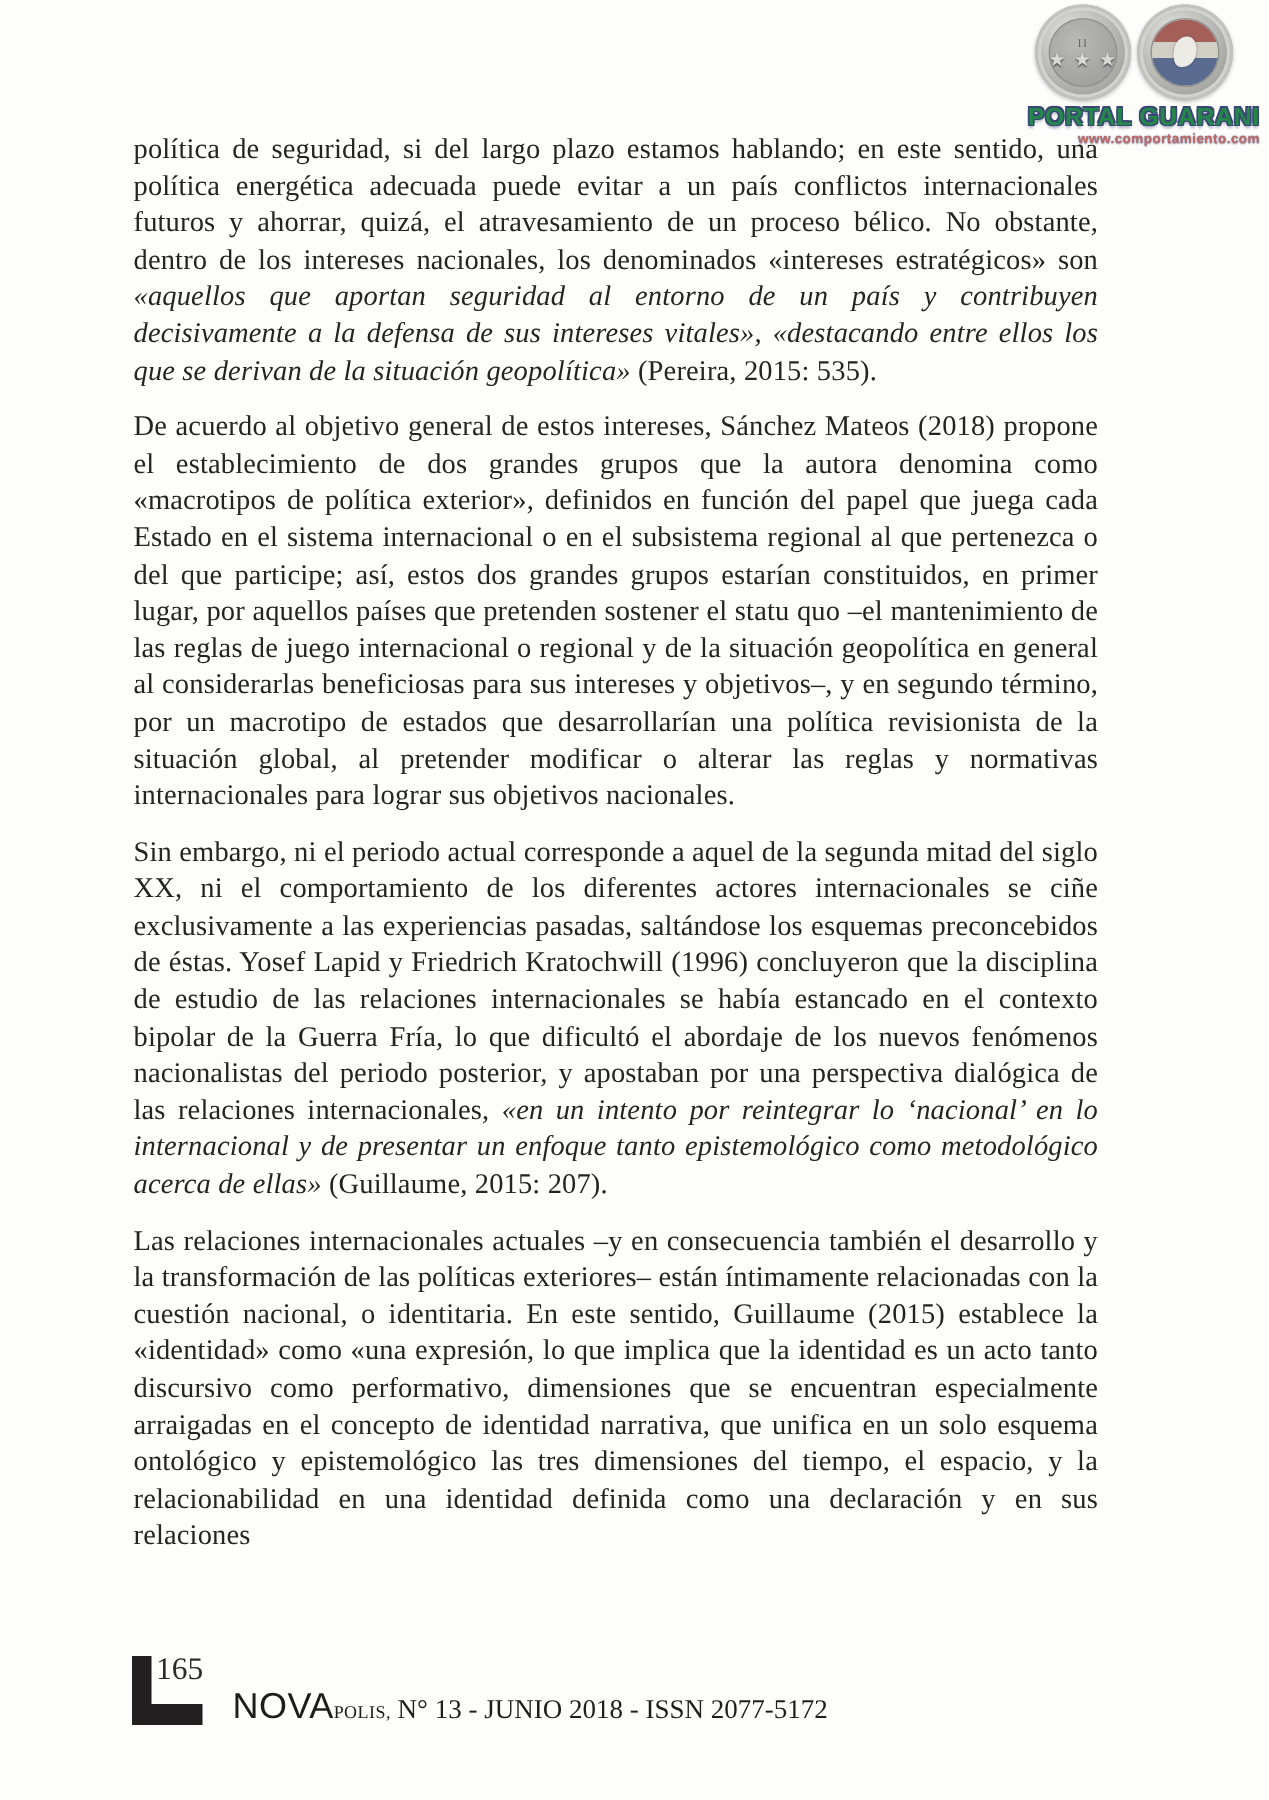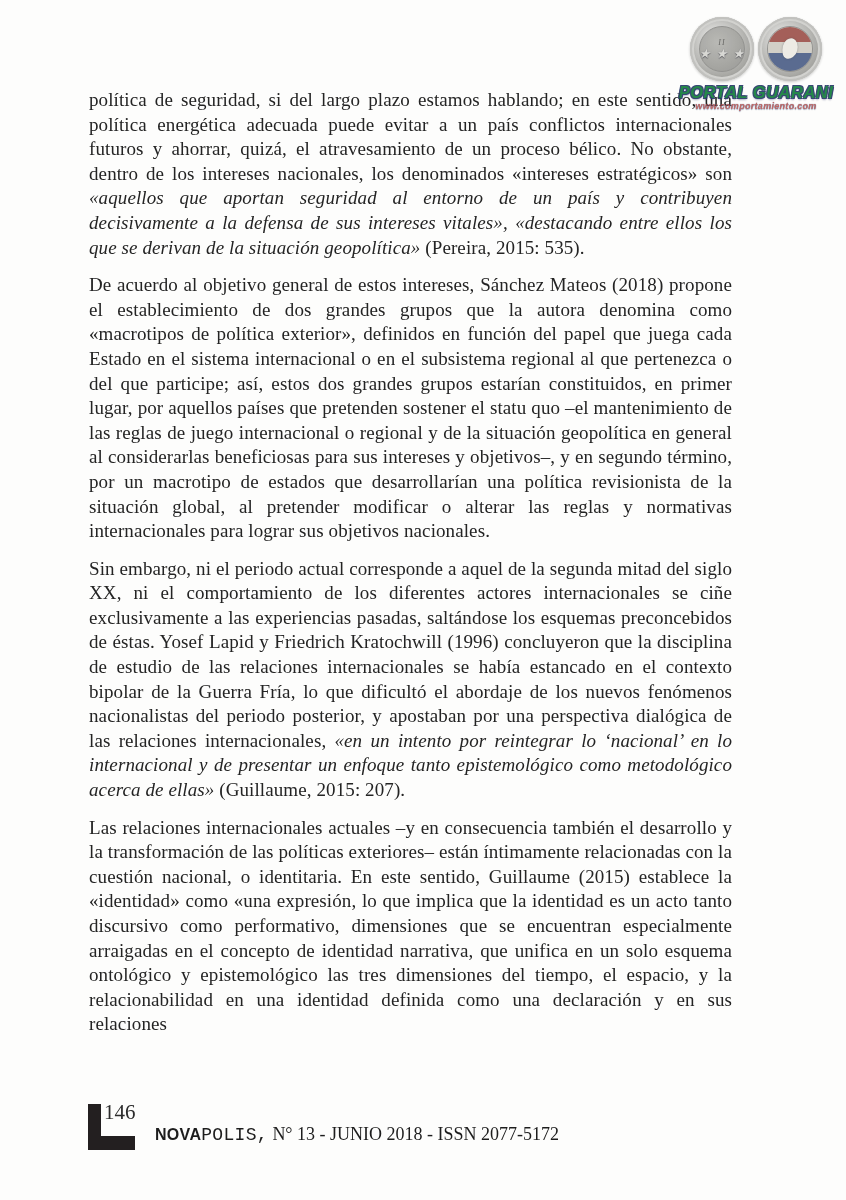--- a/index.html
+++ b/index.html
@@ -9,27 +9,26 @@
     height: 1200px;
     margin: 0 auto;
     background: #fdfdfc;
     overflow: hidden;
     font-family: "Liberation Serif", serif;
   }
 
   
   .brand {
     position: absolute;
-    top: 17px;
+    top: 3px;
     right: 6px;
     width: 168px;
-    text-align: center;
+    text-align: right;
     z-index: 3;
     opacity: 0.93;
-    font-style: italic;
   }
   .coins { display: flex; justify-content: center; gap: 4px; }
   .coin {
     width: 64px; height: 64px; border-radius: 50%;
     position: relative;
     background: radial-gradient(circle at 35% 30%, #dcdcda, #a8a8a4 62%, #8e8e8a);
     box-shadow: inset 0 0 0 2px #bdbdba, inset 0 0 0 4px #cfcfcc,
                 inset 0 0 6px rgba(0,0,0,.35), 0 1px 3px rgba(0,0,0,.25);
   }
   .coin-inner {
@@ -126,28 +125,28 @@
   }
   .journal-line {
     position: absolute;
     left: 155px;
     top: 1124px;
     white-space: nowrap;
     color: #1d1d1d;
   }
   .j-nova {
     font-family: "Liberation Sans", sans-serif;
-    font-weight: 700;
-    font-size: 16px;
+    font-weight: 400;
+    font-size: 24px;
     letter-spacing: 0.3px;
   }
   .j-polis {
-    font-family: Liberation Mono, monospace;
+    font-family: Liberation Serif, serif;
     font-weight: 400;
-    font-size: 18px;
+    font-size: 12px;
     letter-spacing: 0.3px;
     margin-top: 12px;
   }
   .j-issue {
     font-family: "Liberation Serif", serif;
     font-size: 18px;
   }
 </style>
 </head>
 <body>
@@ -177,17 +176,17 @@
     <div id="paragraphs">
         <p class="para"><span>política de seguridad, si del largo plazo estamos hablando; en este sentido, una política energética adecuada puede evitar a un país conflictos internacionales futuros y ahorrar, quizá, el atravesamiento de un proceso bélico. No obstante, dentro de los intereses nacionales, los denominados «intereses estratégicos» son </span><span class="it">«aquellos que aportan seguridad al entorno de un país y contribuyen decisivamente a la defensa de sus intereses vitales», «destacando entre ellos los que se derivan de la situación geopolítica»</span><span> (Pereira, 2015: 535).</span></p>
         <p class="para"><span>De acuerdo al objetivo general de estos intereses, Sánchez Mateos (2018) propone el establecimiento de dos grandes grupos que la autora denomina como «macrotipos de política exterior», definidos en función del papel que juega cada Estado en el sistema internacional o en el subsistema regional al que pertenezca o del que participe; así, estos dos grandes grupos estarían constituidos, en primer lugar, por aquellos países que pretenden sostener el statu quo –el mantenimiento de las reglas de juego internacional o regional y de la situación geopolítica en general al considerarlas beneficiosas para sus intereses y objetivos–, y en segundo término, por un macrotipo de estados que desarrollarían una política revisionista de la situación global, al pretender modificar o alterar las reglas y normativas internacionales para lograr sus objetivos nacionales.</span></p>
         <p class="para"><span>Sin embargo, ni el periodo actual corresponde a aquel de la segunda mitad del siglo XX, ni el comportamiento de los diferentes actores internacionales se ciñe exclusivamente a las experiencias pasadas, saltándose los esquemas preconcebidos de éstas. Yosef Lapid y Friedrich Kratochwill (1996) concluyeron que la disciplina de estudio de las relaciones internacionales se había estancado en el contexto bipolar de la Guerra Fría, lo que dificultó el abordaje de los nuevos fenómenos nacionalistas del periodo posterior, y apostaban por una perspectiva dialógica de las relaciones internacionales, </span><span class="it">«en un intento por reintegrar lo ‘nacional’ en lo internacional y de presentar un enfoque tanto epistemológico como metodológico acerca de ellas»</span><span> (Guillaume, 2015: 207).</span></p>
         <p class="para"><span>Las relaciones internacionales actuales –y en consecuencia también el desarrollo y la transformación de las políticas exteriores– están íntimamente relacionadas con la cuestión nacional, o identitaria. En este sentido, Guillaume (2015) establece la «identidad» como «una expresión, lo que implica que la identidad es un acto tanto discursivo como performativo, dimensiones que se encuentran especialmente arraigadas en el concepto de identidad narrativa, que unifica en un solo esquema ontológico y epistemológico las tres dimensiones del tiempo, el espacio, y la relacionabilidad en una identidad definida como una declaración y en sus relaciones</span></p>
       </div>
   </main>
 
   <footer>
     <div class="corner-mark"></div>
-    <div class="page-number">146</div>
+    <div class="page-number">165</div>
     <div class="journal-line"><span class="j-nova">NOVA</span><span class="j-polis">POLIS,</span><span class="j-issue"> N° 13 - JUNIO 2018 - ISSN 2077-5172</span></div>
   </footer>
 
 </div>
 
 </body></html>

